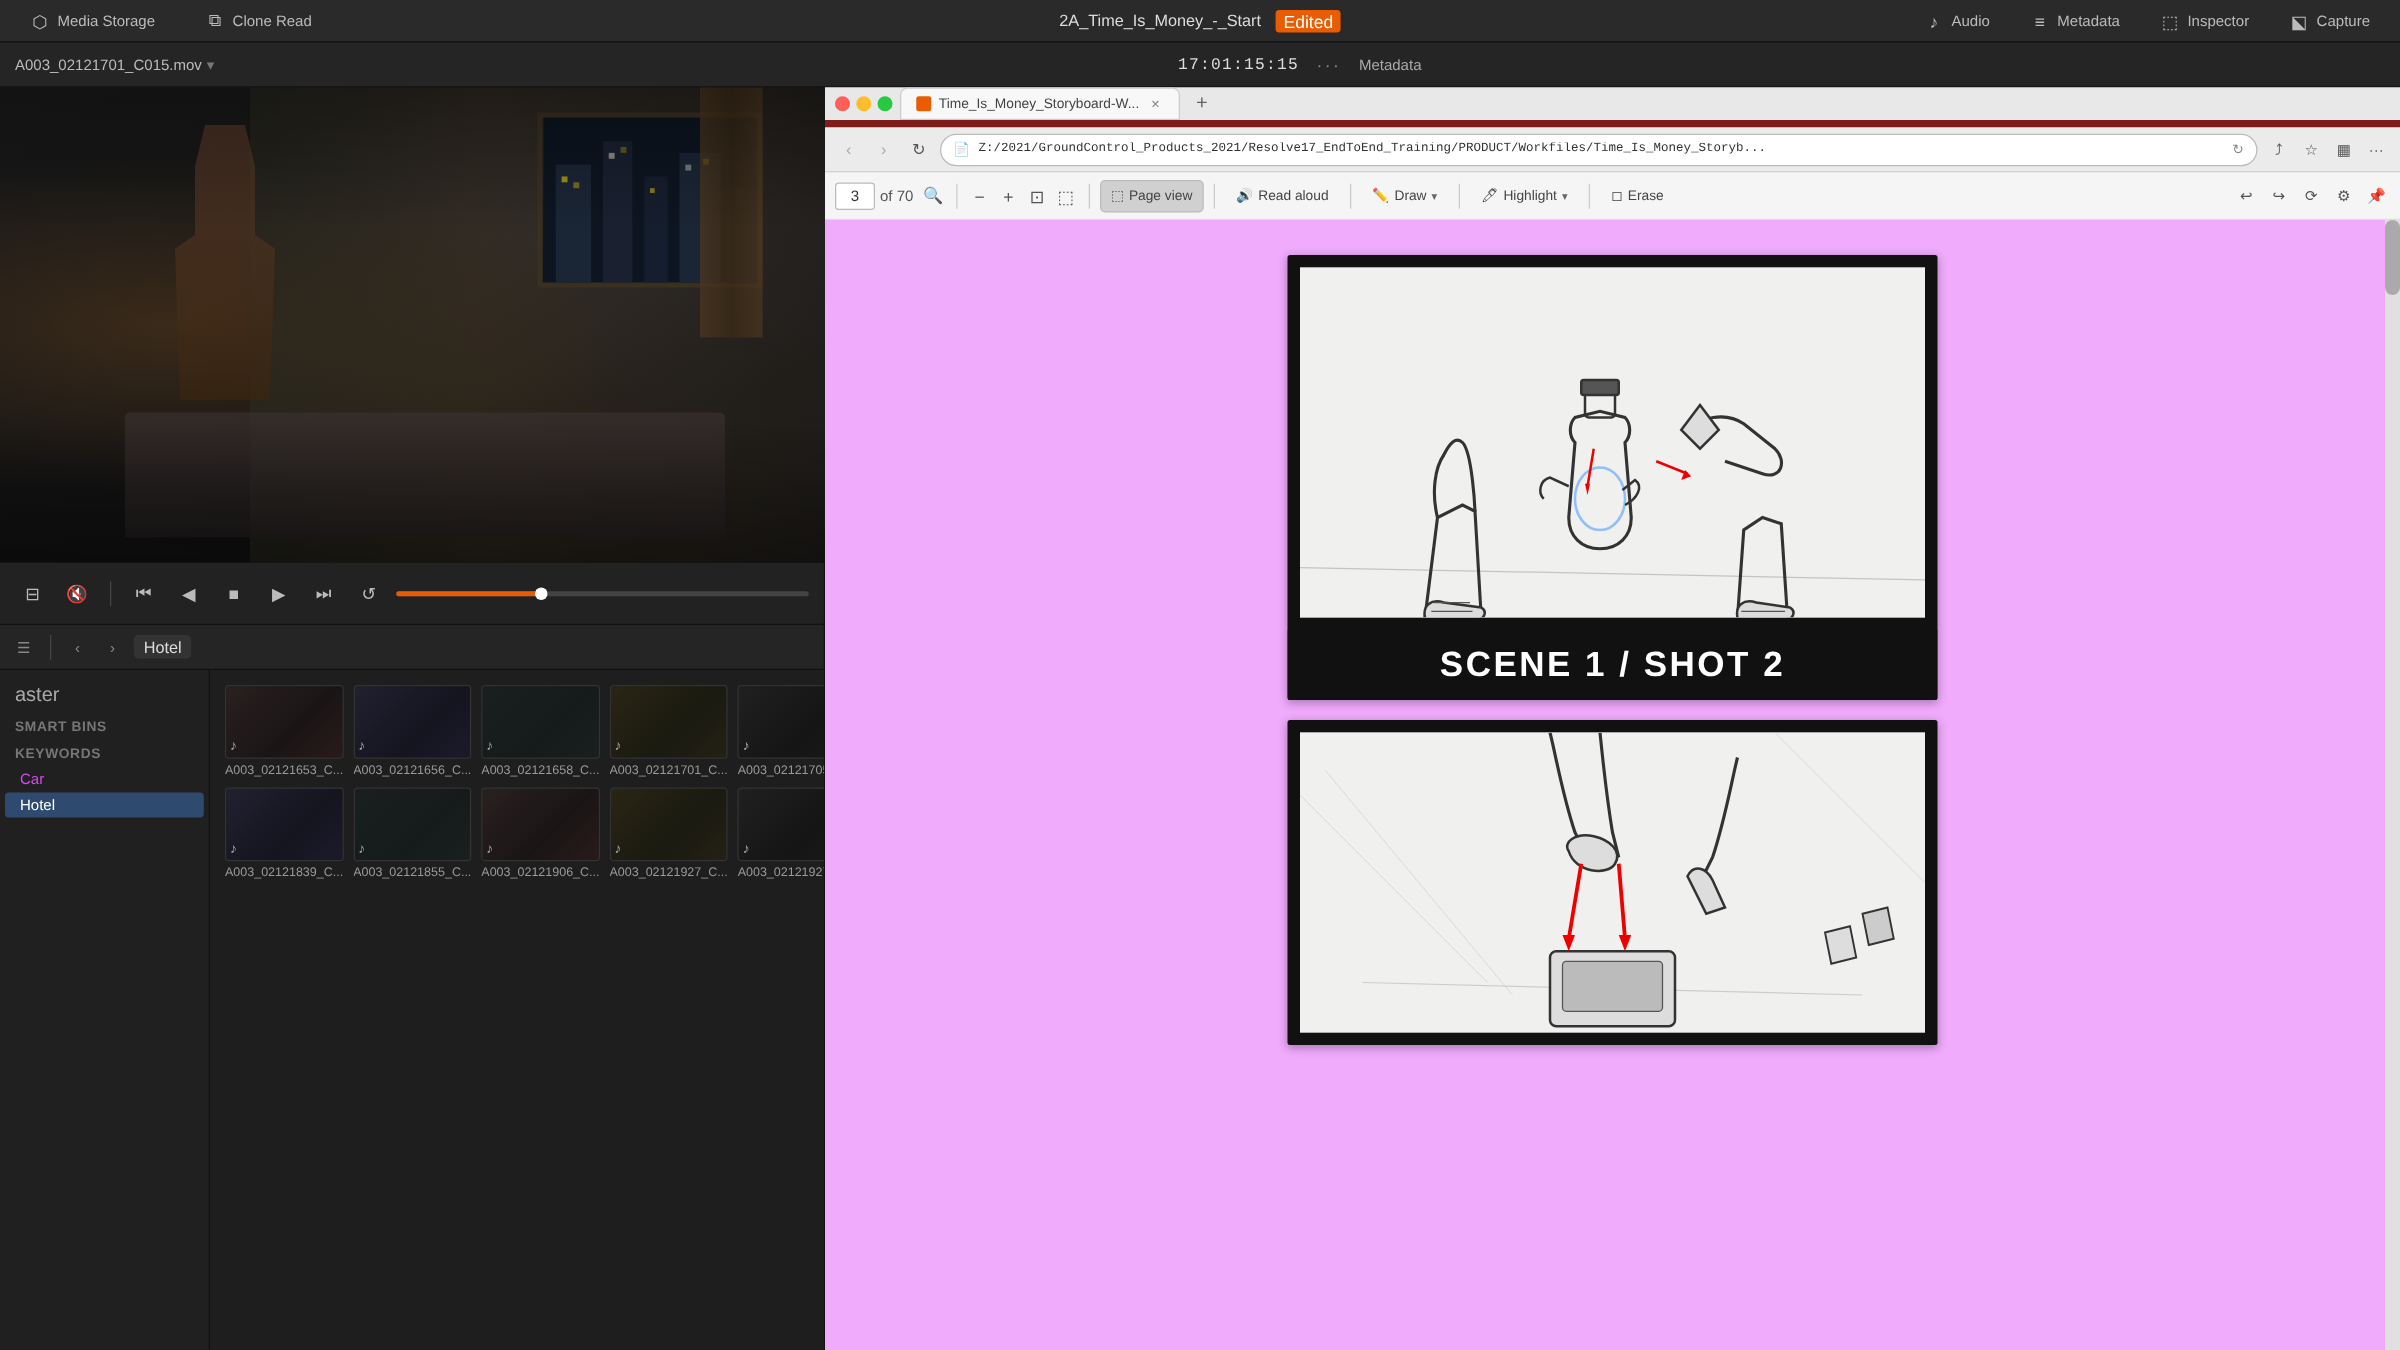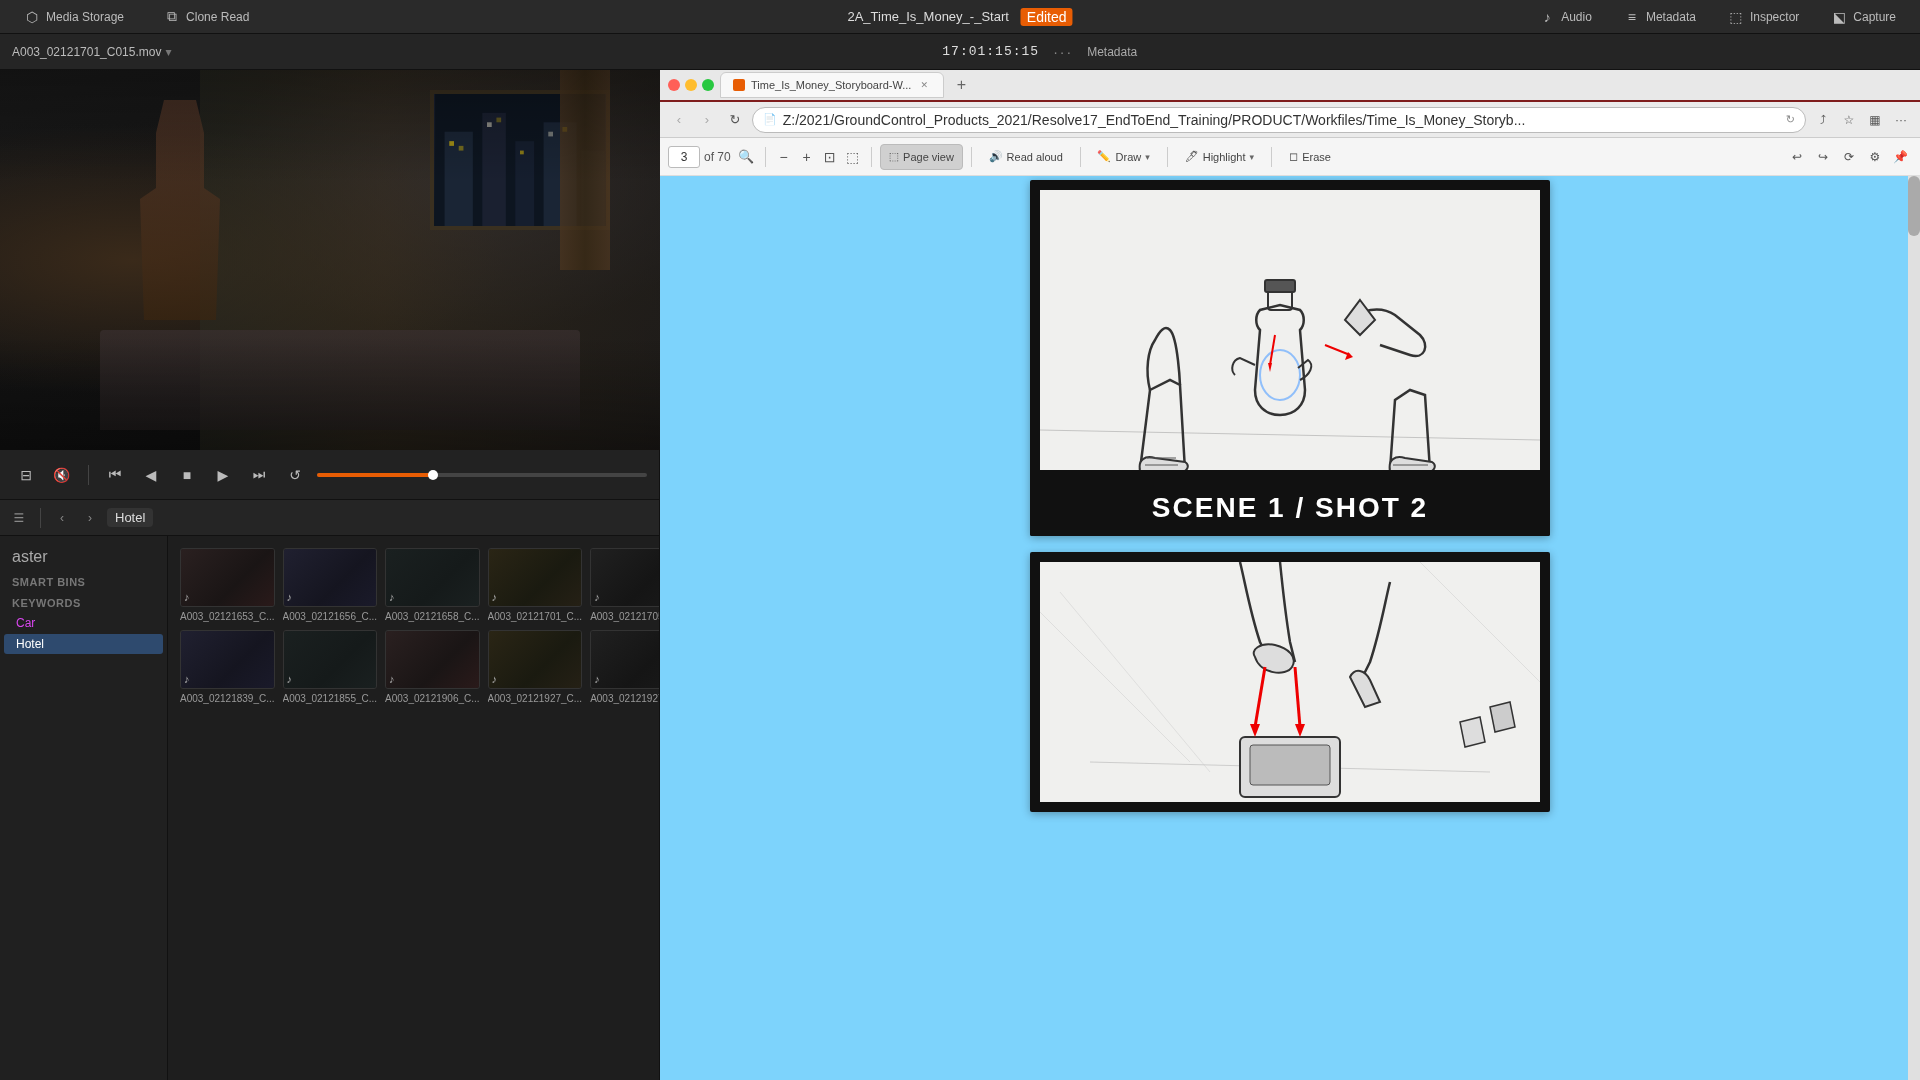--- a/index.html
+++ b/index.html
@@ -412,21 +412,21 @@
     }
 
     
     .browser-title-bar {
       height: 32px;
       background: #e8e8e8;
       display: flex;
       align-items: center;
       padding: 0 8px;
       gap: 6px;
-      border-bottom: 2px solid #7f1d1d;
+      border-bottom: 6px solid #7f1d1d;
     }
     .browser-traffic {
       display: flex;
       gap: 5px;
       align-items: center;
     }
     .traffic-dot {
       width: 12px;
       height: 12px;
       border-radius: 50%;
@@ -522,25 +522,26 @@
       display: flex;
       align-items: center;
       gap: 6px;
     }
     .address-icon {
       color: #888;
       font-size: 11px;
     }
     .address-text {
       flex: 1;
-      font-size: 14px;
+      font-size: 10px;
       color: #333;
       white-space: nowrap;
       overflow: hidden;
       text-overflow: ellipsis;
+      font-family: Liberation Mono, monospace;
     }
     .address-secure-icon {
       color: #888;
       font-size: 11px;
     }
     .browser-action-btns {
       display: flex;
       gap: 4px;
       align-items: center;
     }
@@ -644,25 +645,25 @@
       margin-left: auto;
       display: flex;
       align-items: center;
       gap: 4px;
     }
 
     
     .browser-content {
       flex: 1;
       overflow-y: auto;
-      background: #7dd3fc;
+      background: #f0abfc;
       display: flex;
       flex-direction: column;
       align-items: center;
-      padding: 4px;
+      padding: 28px;
       gap: 16px;
     }
     .browser-scrollbar {
       position: absolute;
       right: 0;
       top: 106px;
       bottom: 0;
       width: 12px;
       background: #e0e0e0;
     }

